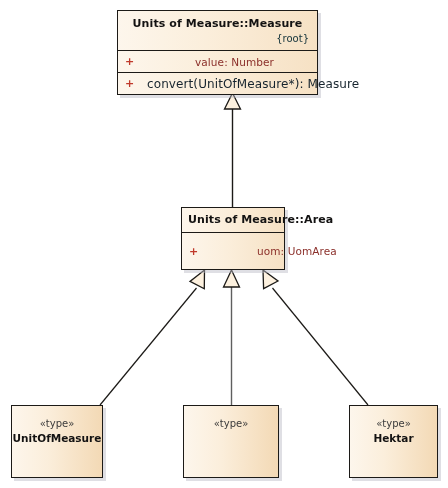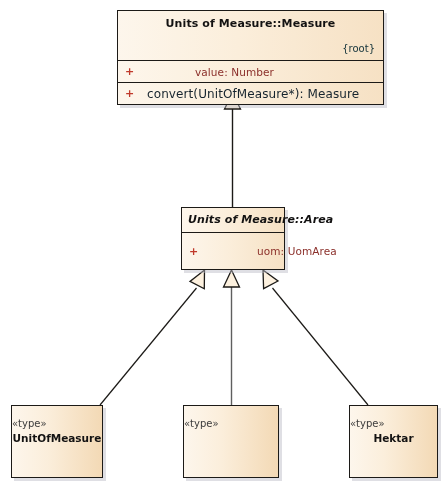--- a/index.html
+++ b/index.html
@@ -52,21 +52,21 @@
     color: #131212;
     letter-spacing: 0.1px;
     line-height: 14px;
     white-space: nowrap;
   }
   .cls-prop {
     text-align: right;
     font-size: 10px;
     color: #13333a;
     line-height: 14px;
-    margin-top: 11px;
+    margin-top: 1px;
     white-space: nowrap;
   }
 
   
   .feature-row {
     display: flex;
     align-items: center;
     height: 21px;
     padding-left: 7px;
     white-space: nowrap;
@@ -94,20 +94,21 @@
   .type-box {
     position: absolute;
     box-sizing: border-box;
     border: 1px solid #1c1a17;
     background: linear-gradient(to right, #fdf6ec 0%, #fbeedb 40%, #f3d9b5 100%);
     box-shadow: 3px 3px 0 rgba(185,185,195,0.45);
     z-index: 2;
     padding-top: 11px;
   }
   .stereotype {
+    text-align: center;
     font-size: 10px;
     color: #3b3b3b;
     line-height: 14px;
     white-space: nowrap;
   }
   .type-name {
     text-align: center;
     font-size: 10.5px;
     font-weight: bold;
     color: #131212;
@@ -128,21 +129,21 @@
     <line x1="100" y1="405" x2="196.5" y2="288" stroke="#1c1a17" stroke-width="1.2"></line>
     <polygon points="204.5,270 204.3,288.8 190.0,281.4" fill="#fdf1df" stroke="#1c1a17" stroke-width="1.3" stroke-linejoin="miter"></polygon>
 
     <line x1="231.5" y1="405" x2="231.5" y2="285" stroke="#5f5f5f" stroke-width="1.4"></line>
     <polygon points="231.5,270 239.5,287 223.5,287" fill="#fdf1df" stroke="#1c1a17" stroke-width="1.3" stroke-linejoin="miter"></polygon>
 
     <line x1="368" y1="405" x2="272.5" y2="288" stroke="#1c1a17" stroke-width="1.2"></line>
     <polygon points="263.0,270 263.6,288.6 278.0,281.0" fill="#fdf1df" stroke="#1c1a17" stroke-width="1.3" stroke-linejoin="miter"></polygon>
   </svg>
 
-  <div class="uml-class" style="left:117px; top:10px; width:267px;">
+  <div class="uml-class" style="left:117px; top:10px; width:201px;">
 
     <div class="uml-compartment hdr">
       <div class="cls-title">Units of Measure::Measure</div>
       <div class="cls-prop">{root}</div>
     </div>
 
     <div class="uml-compartment">
       <div class="feature-row">
         <span class="vis">+</span>
         <span class="sig-attr">value: Number</span>
@@ -152,21 +153,21 @@
     <div class="uml-compartment">
       <div class="feature-row">
         <span class="vis">+</span>
         <span class="sig-op">convert(UnitOfMeasure*): Measure</span>
       </div>
     </div>
   </div>
 
   <div class="uml-class" style="left:181px; top:207px; width:104px;">
 
-    <div class="uml-compartment" style="padding:5px 24px 5px 6px;font-style:italic;">
+    <div class="uml-compartment" style="padding:5px 24px 5px 6px;">
       <div class="cls-title">Units of Measure::Area</div>
     </div>
 
     <div class="uml-compartment" style="height:37px; display:flex; align-items:center;">
       <div class="feature-row">
         <span class="vis" style="width:20px; flex:0 0 20px;">+</span>
         <span class="sig-attr">uom: UomArea</span>
       </div>
     </div>
   </div>

